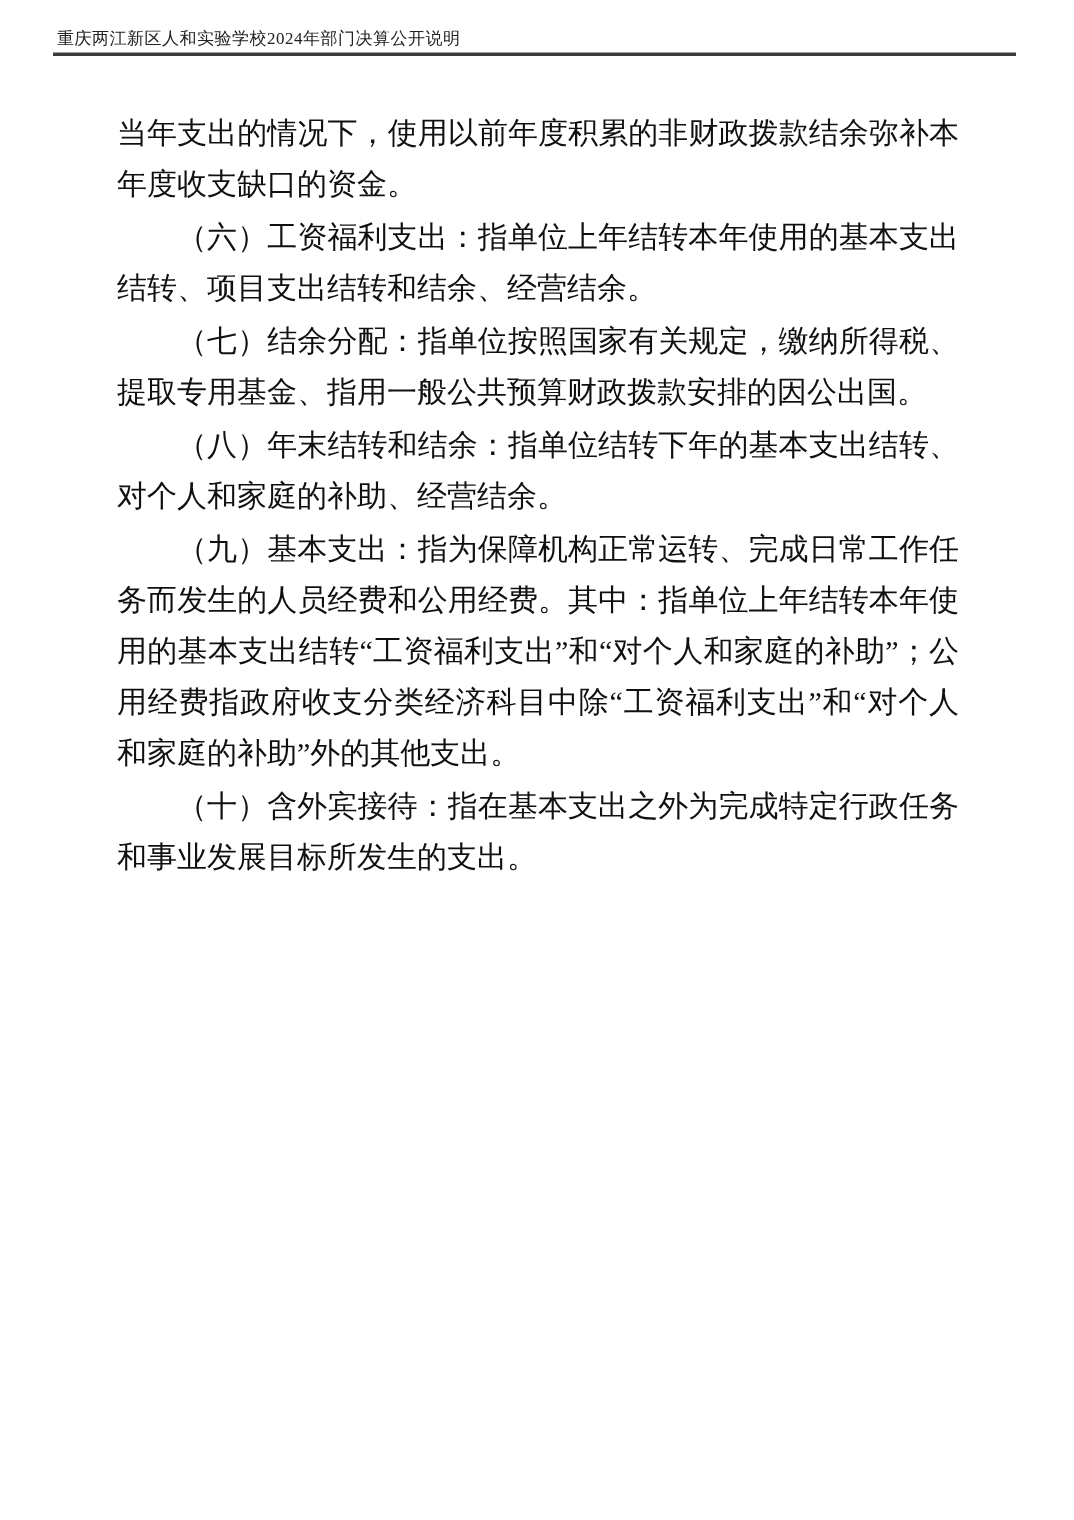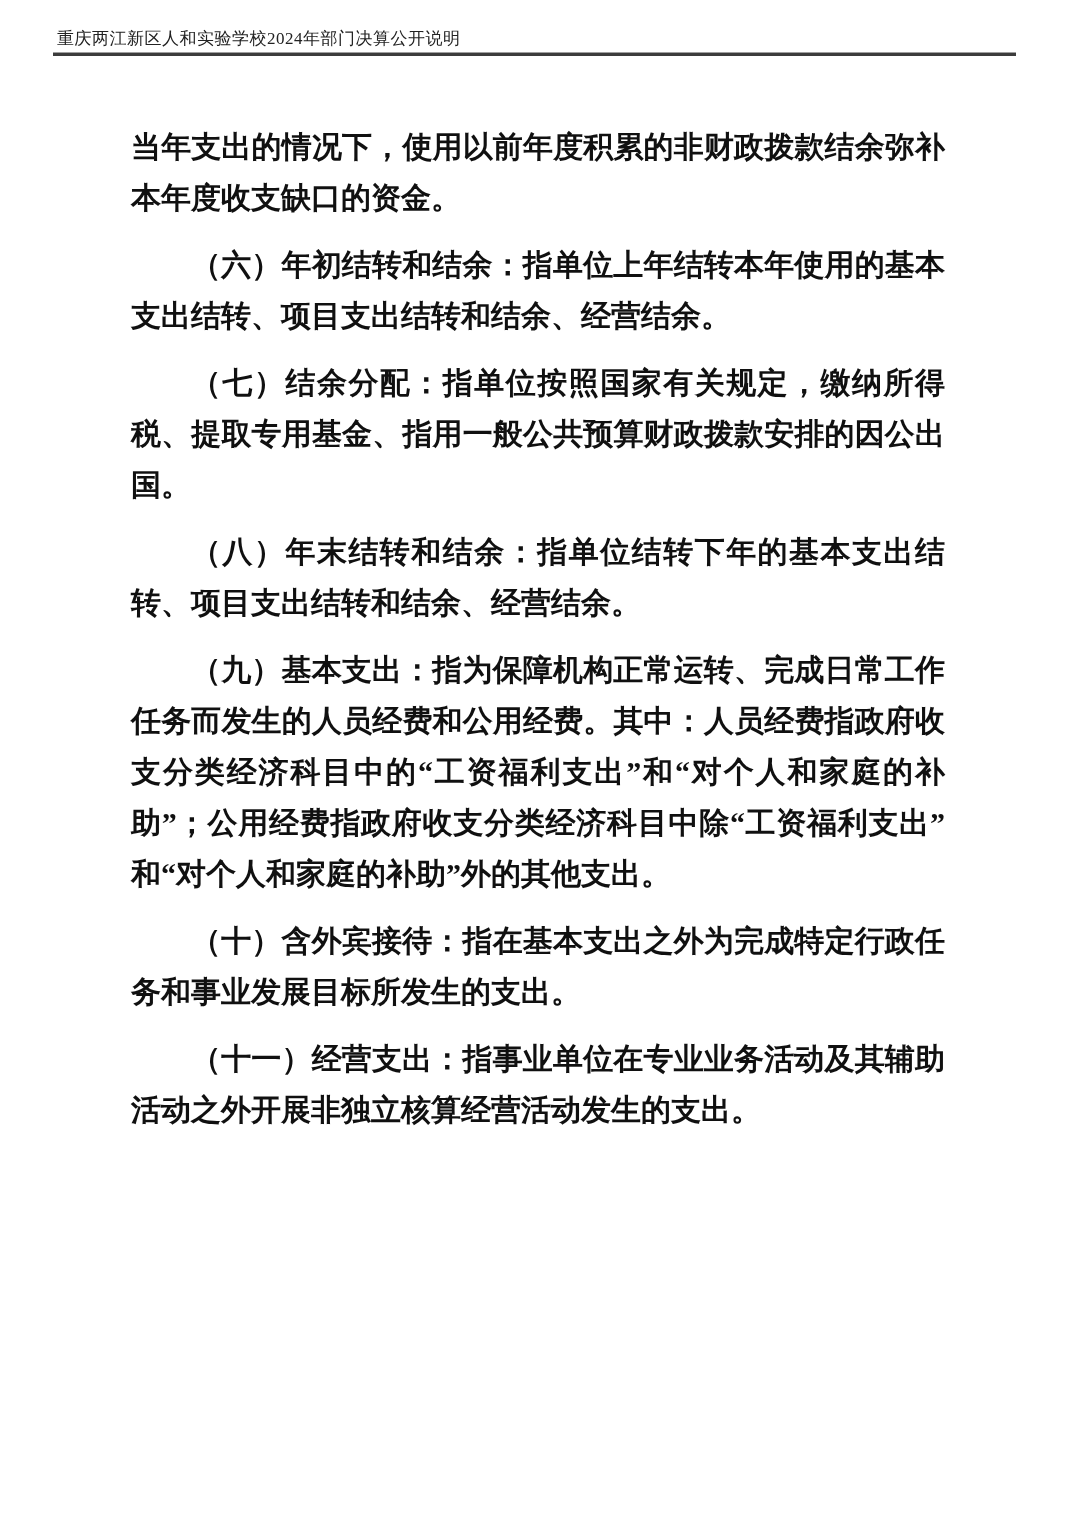--- a/index.html
+++ b/index.html
@@ -44,23 +44,22 @@
     left: 115px;
     top: 105px;
     width: 846px;
     font-size: 30px;
     line-height: 51px;
     color: #101010;
     text-align: justify;
     text-justify: inter-ideograph;
   }
   .content p {
-    margin: 16px;
+    margin: 2px;
     padding: 0;
-    font-weight: bold;
   }
   .content p.indent {
     text-indent: 60px;
   }
 
   
   .footer {
     position: absolute;
     left: 0;
     top: 1481px;
@@ -78,25 +77,24 @@
 
 <div class="page">
 
   <header>
     <div class="header-title">重庆两江新区人和实验学校2024年部门决算公开说明</div>
     <div class="header-rule"></div>
   </header>
 
   <main class="content">
       <p class="">当年支出的情况下，使用以前年度积累的非财政拨款结余弥补本年度收支缺口的资金。</p>
-      <p class="indent">（六）年初结转和结余：指单位上年结转本年使用的基本支出结转、项目支出结转和结余、经营结余。</p>
+      <p class="indent">（六）工资福利支出：指单位上年结转本年使用的基本支出结转、项目支出结转和结余、经营结余。</p>
       <p class="indent">（七）结余分配：指单位按照国家有关规定，缴纳所得税、提取专用基金、指用一般公共预算财政拨款安排的因公出国。</p>
-      <p class="indent">（八）年末结转和结余：指单位结转下年的基本支出结转、项目支出结转和结余、经营结余。</p>
-      <p class="indent">（九）基本支出：指为保障机构正常运转、完成日常工作任务而发生的人员经费和公用经费。其中：人员经费指政府收支分类经济科目中的“工资福利支出”和“对个人和家庭的补助”；公用经费指政府收支分类经济科目中除“工资福利支出”和“对个人和家庭的补助”外的其他支出。</p>
+      <p class="indent">（八）年末结转和结余：指单位结转下年的基本支出结转、对个人和家庭的补助、经营结余。</p>
+      <p class="indent">（九）基本支出：指为保障机构正常运转、完成日常工作任务而发生的人员经费和公用经费。其中：指单位上年结转本年使用的基本支出结转“工资福利支出”和“对个人和家庭的补助”；公用经费指政府收支分类经济科目中除“工资福利支出”和“对个人和家庭的补助”外的其他支出。</p>
       <p class="indent">（十）含外宾接待：指在基本支出之外为完成特定行政任务和事业发展目标所发生的支出。</p>
-      <p class="indent">（十一）经营支出：指事业单位在专业业务活动及其辅助活动之外开展非独立核算经营活动发生的支出。</p>
     </main>
 
   <footer class="footer">
     <span class="page-number">-8-</span>
   </footer>
 
 </div>
 
 </body></html>

